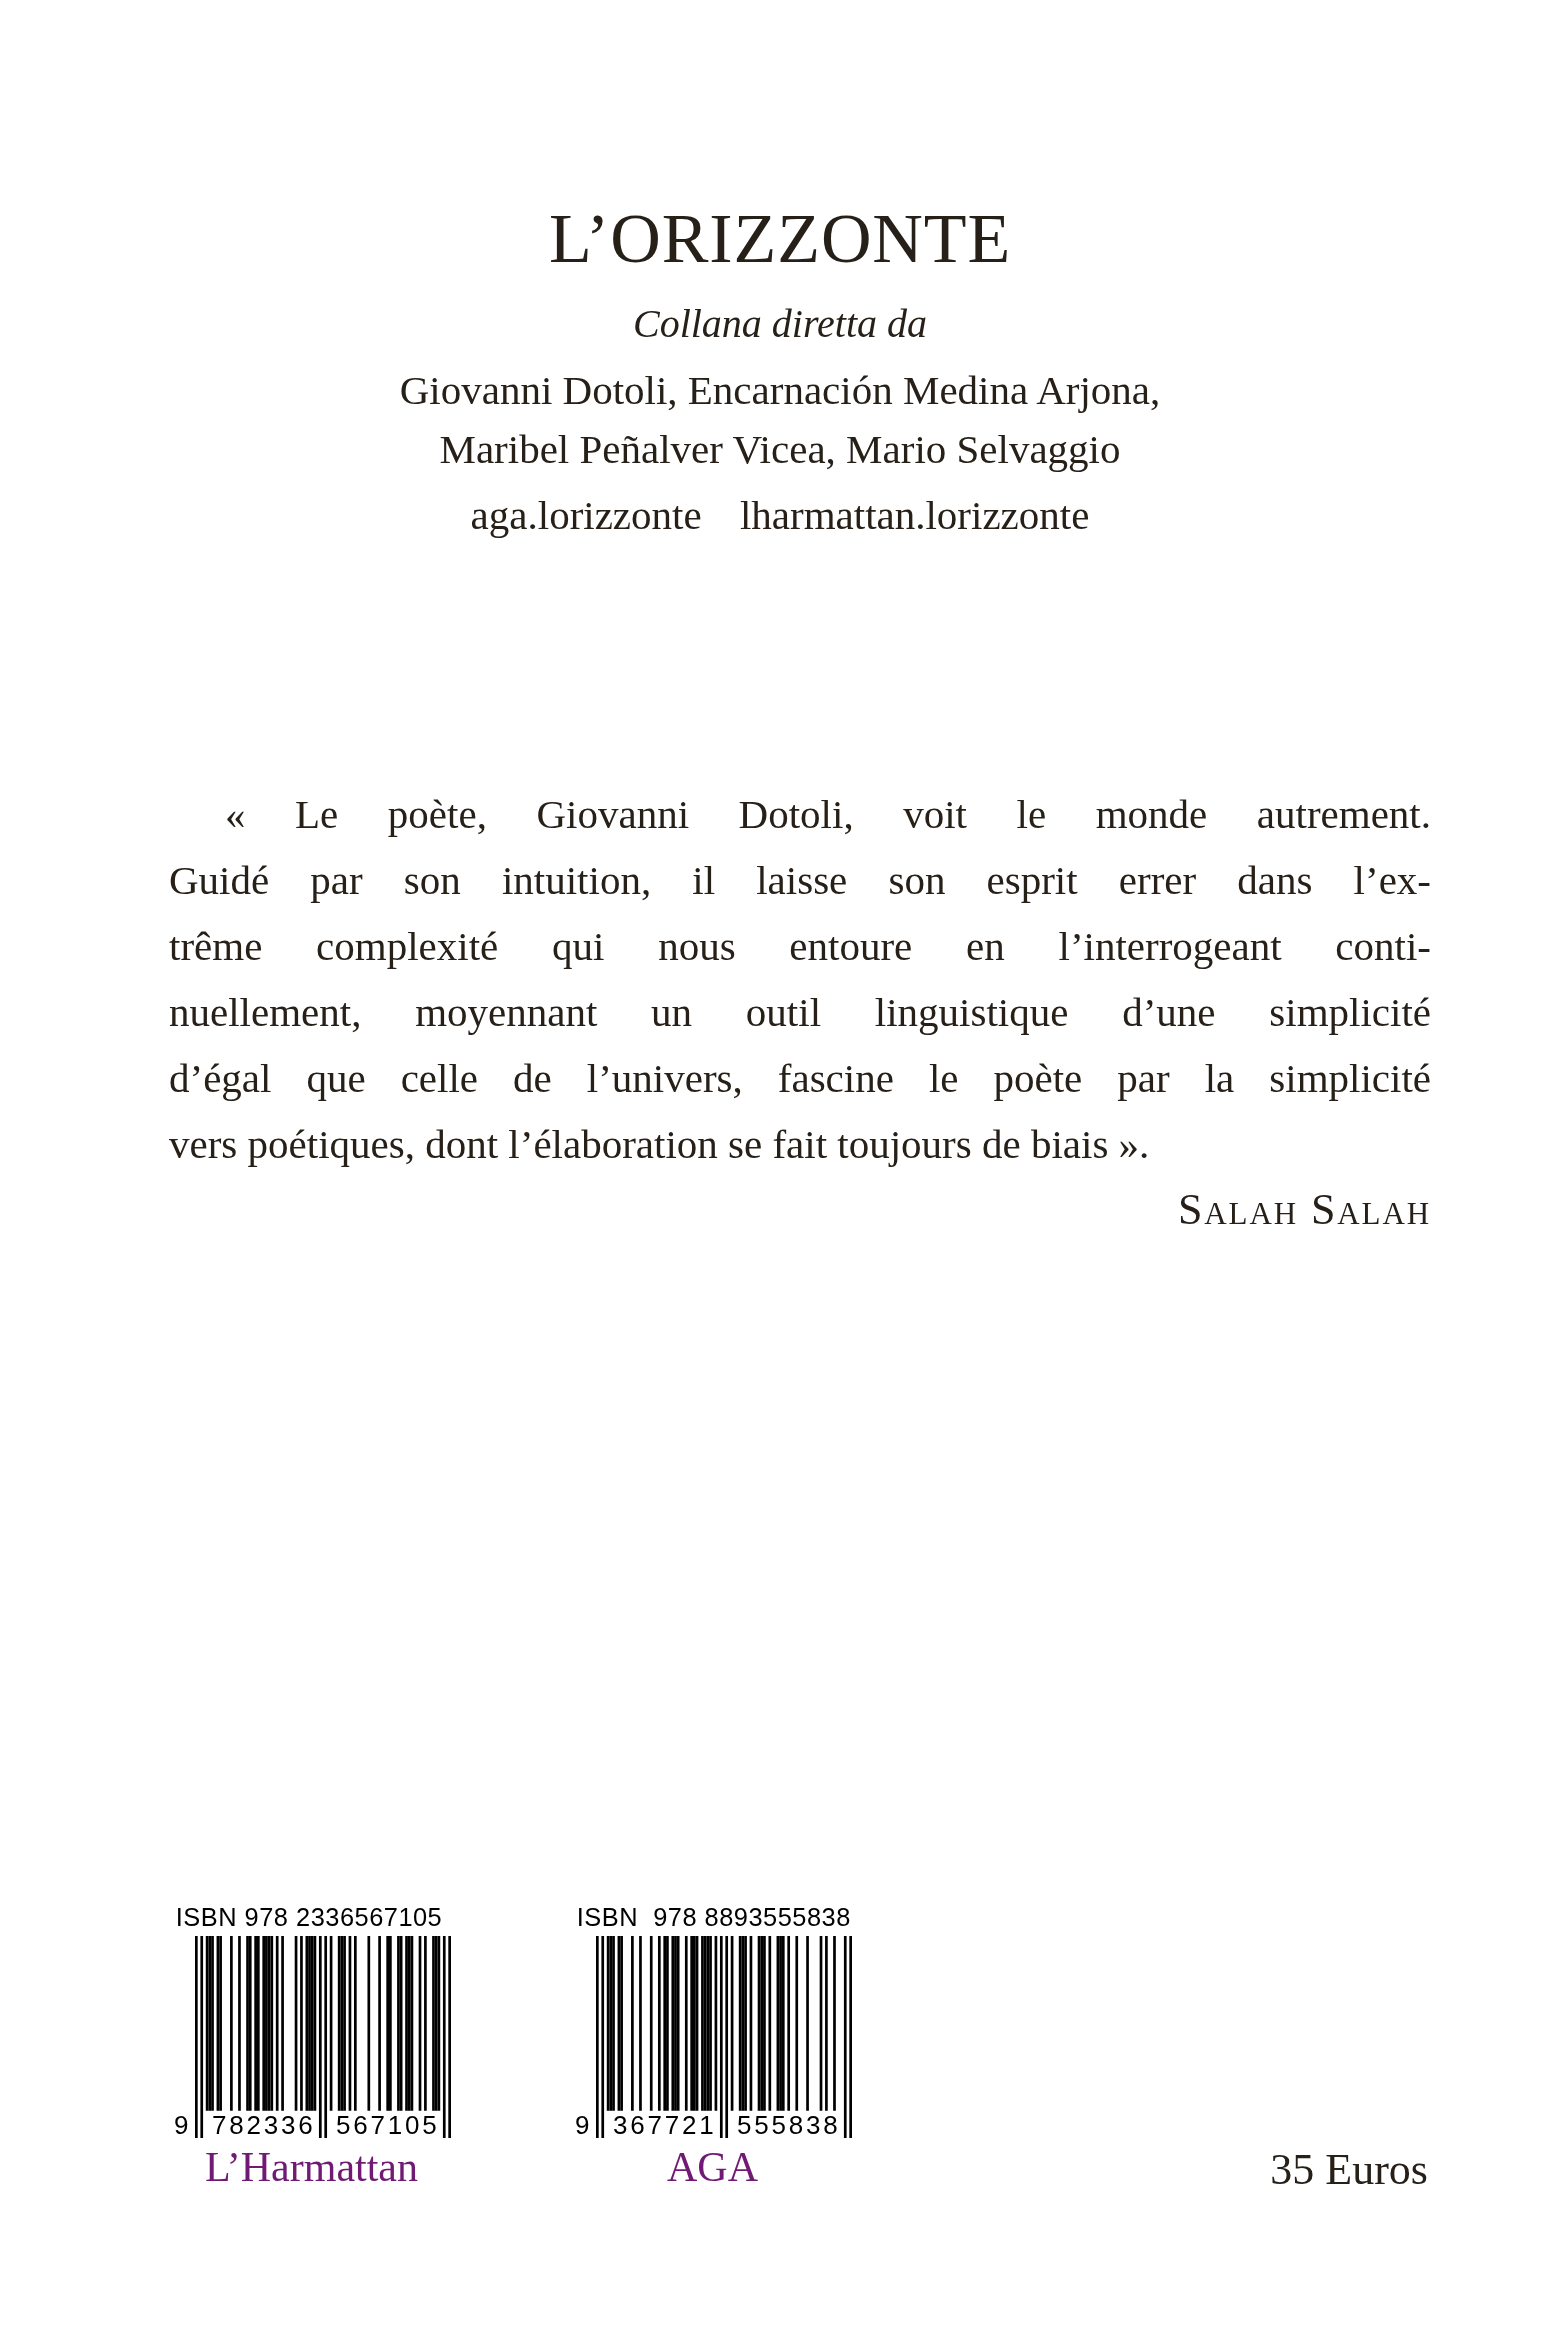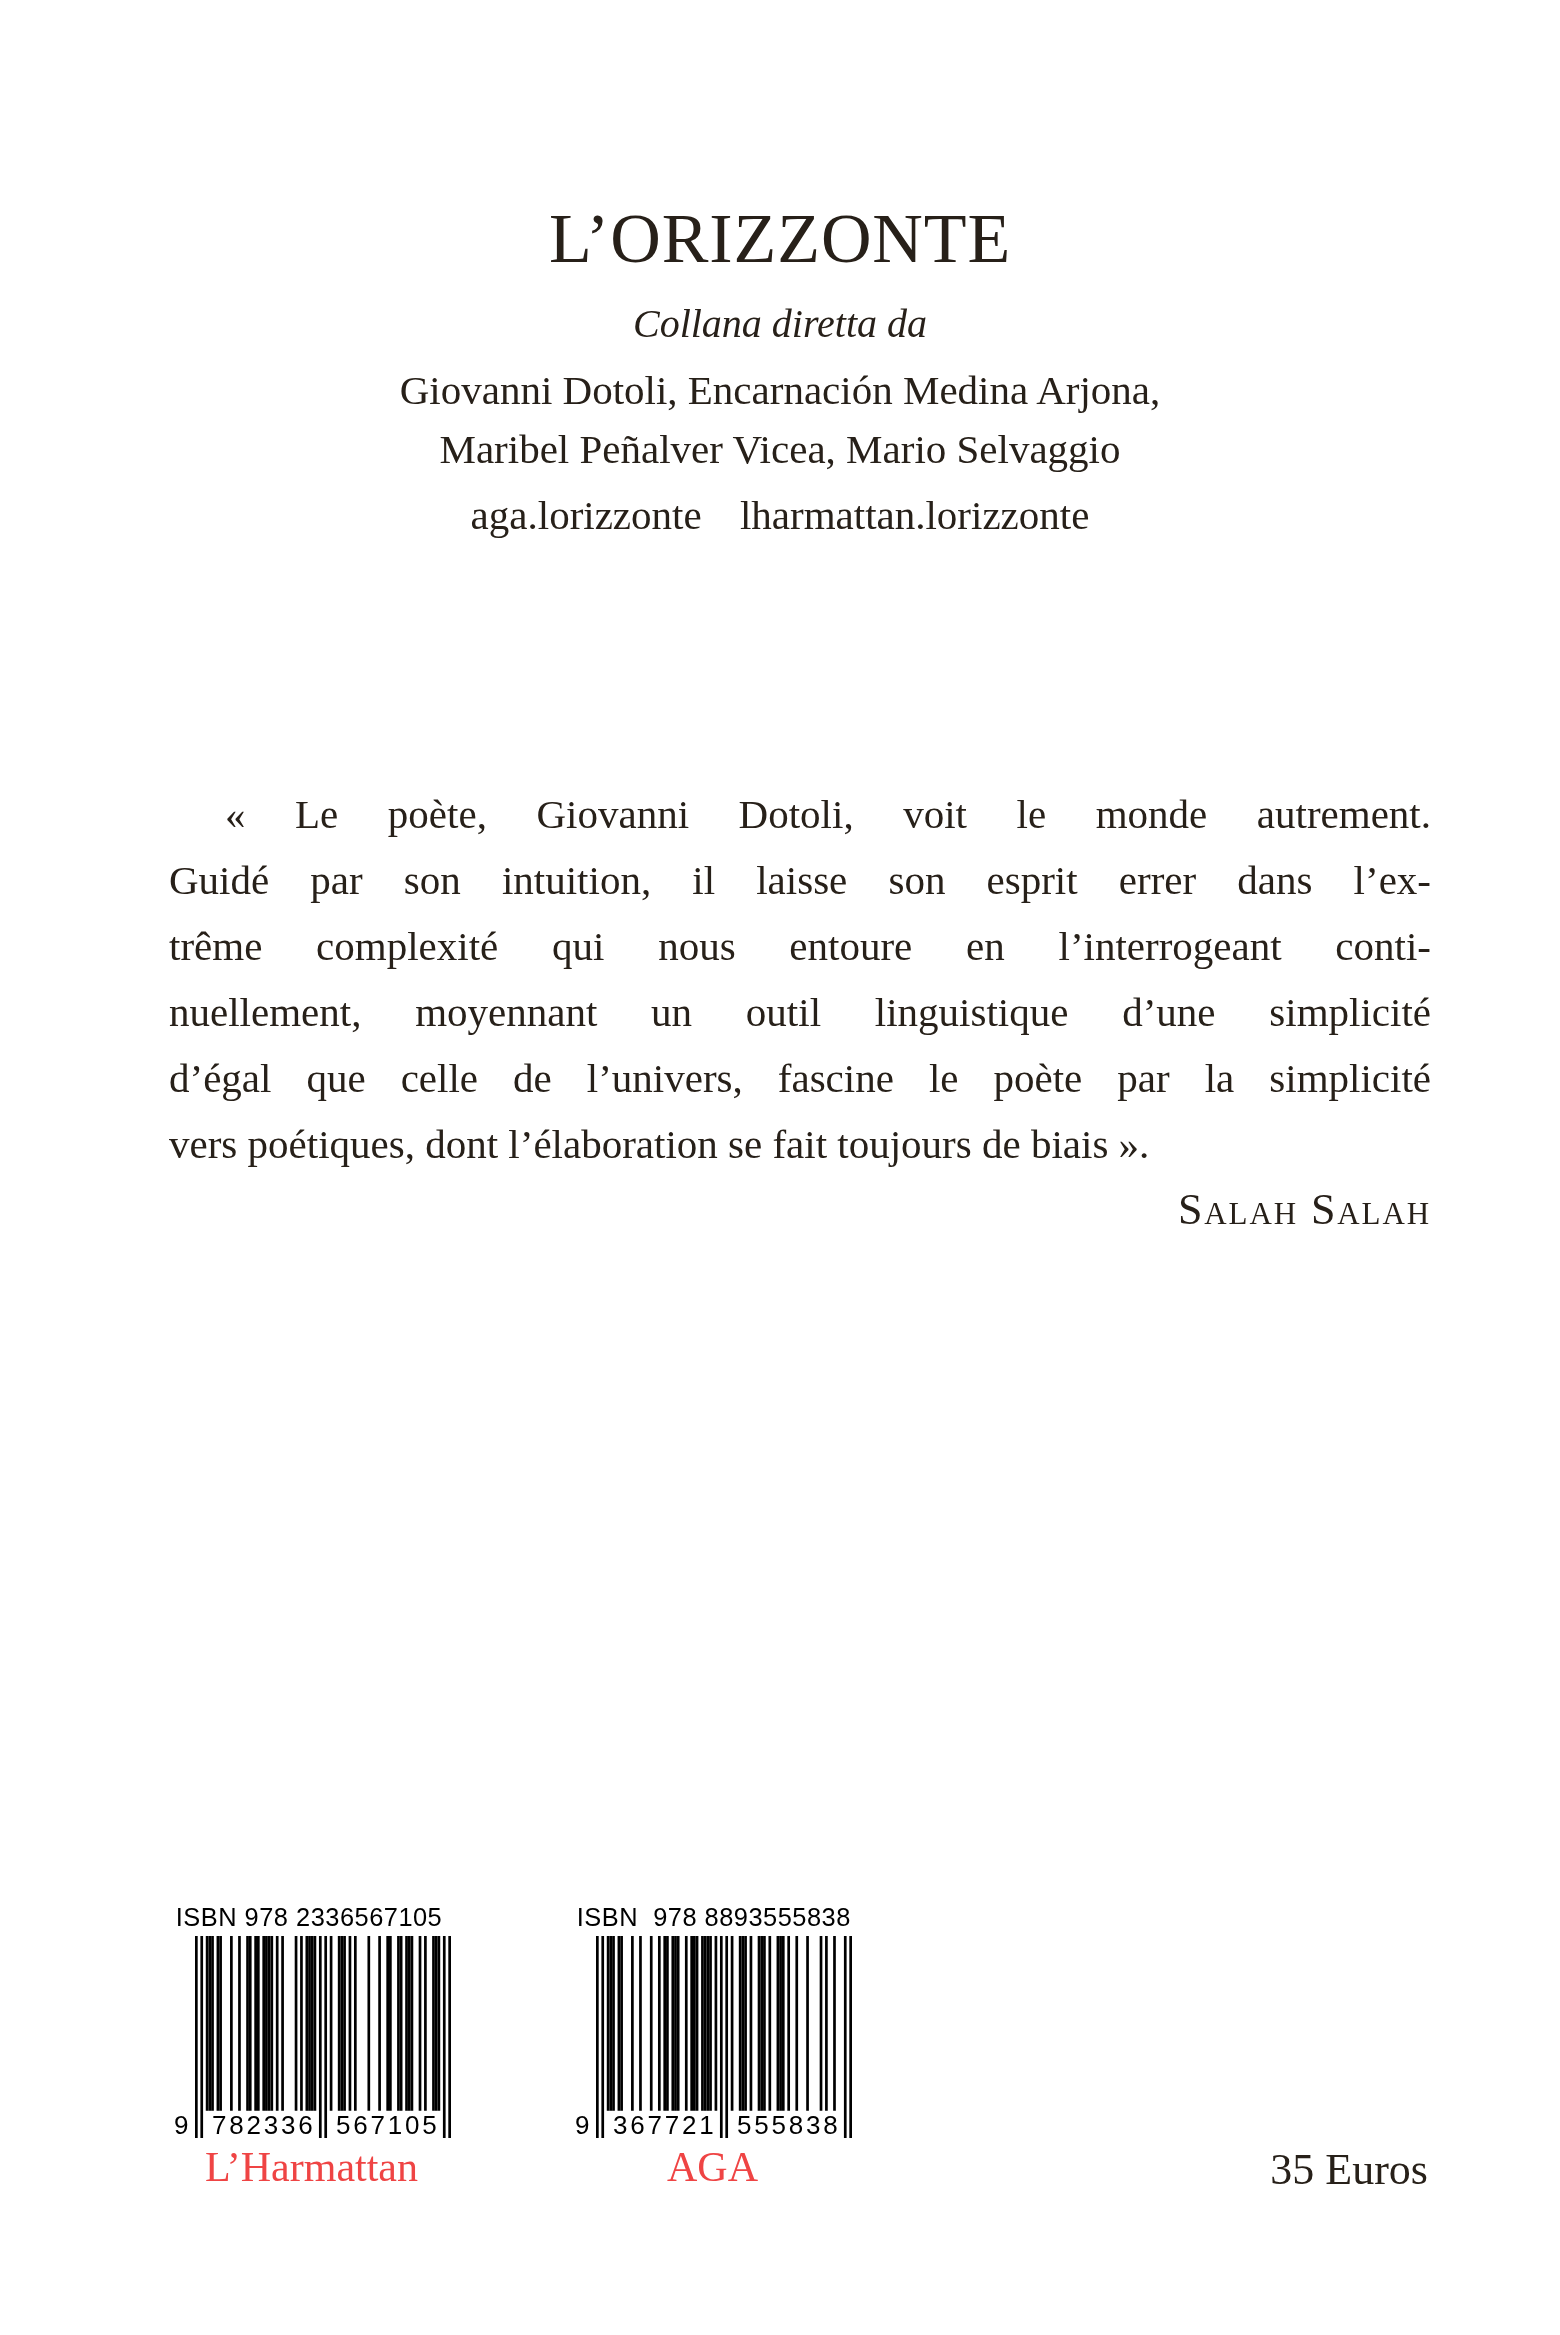--- a/index.html
+++ b/index.html
@@ -64,21 +64,21 @@
     white-space: pre; letter-spacing: 0.5px;
   }
   svg.ean { display: block; margin-left: 22.6px; width: 256px; height: 202px; fill: #000000; }
   .ean-digits { position: absolute; left: 0; top: 209px; width: 279px; height: 28px; font-size: 26px; line-height: 28px; }
   .ean-digits .d-first { position: absolute; left: 1.9px; top: 0; }
   .ean-digits .d-group { position: absolute; top: 0; letter-spacing: 2.8px; }
   .ean-digits .d-g1 { left: 40px; }
   .ean-digits .d-g2 { left: 164px; }
   .publisher {
     position: absolute; top: 241px; left: 0; width: 100%;
-    text-align: center; color: #ef4444;
+    text-align: center; color: #701a75;
     font-family: "Liberation Serif", "DejaVu Serif", serif;
     font-size: 42px; line-height: 49px;
   }
   .price {
     position: absolute; top: 2145px; right: 132px;
     font-size: 44px; line-height: 49px;
   }
 </style>
 </head>
 <body>

